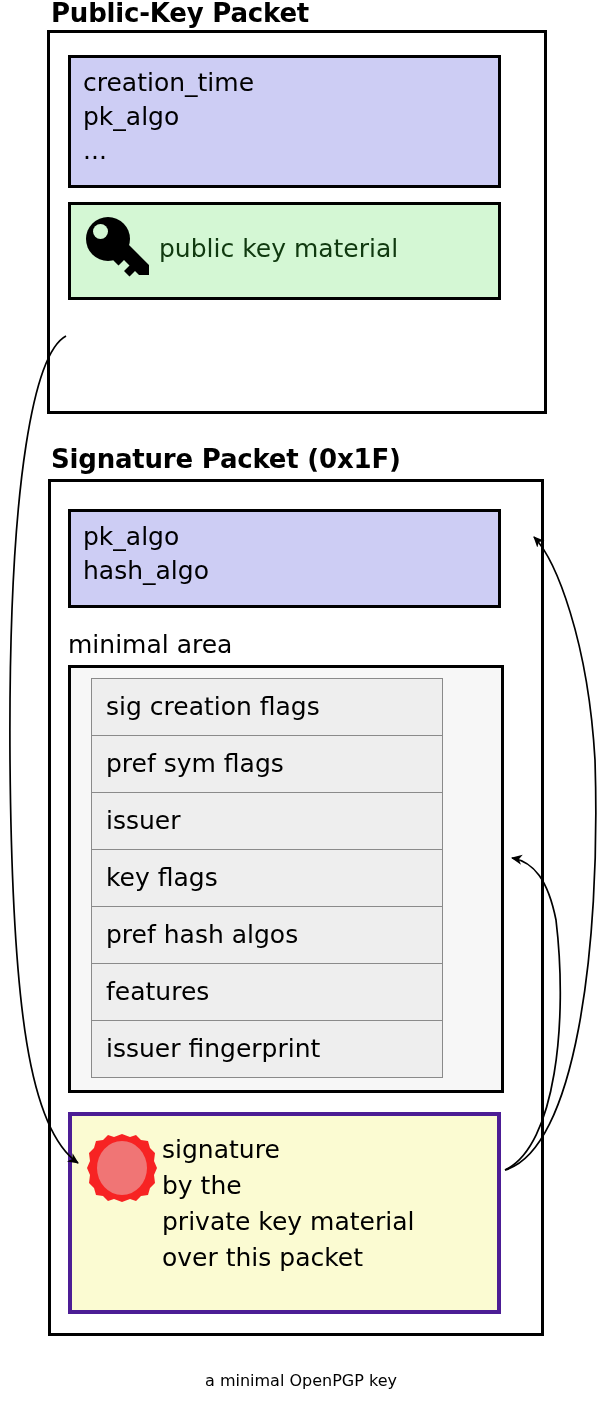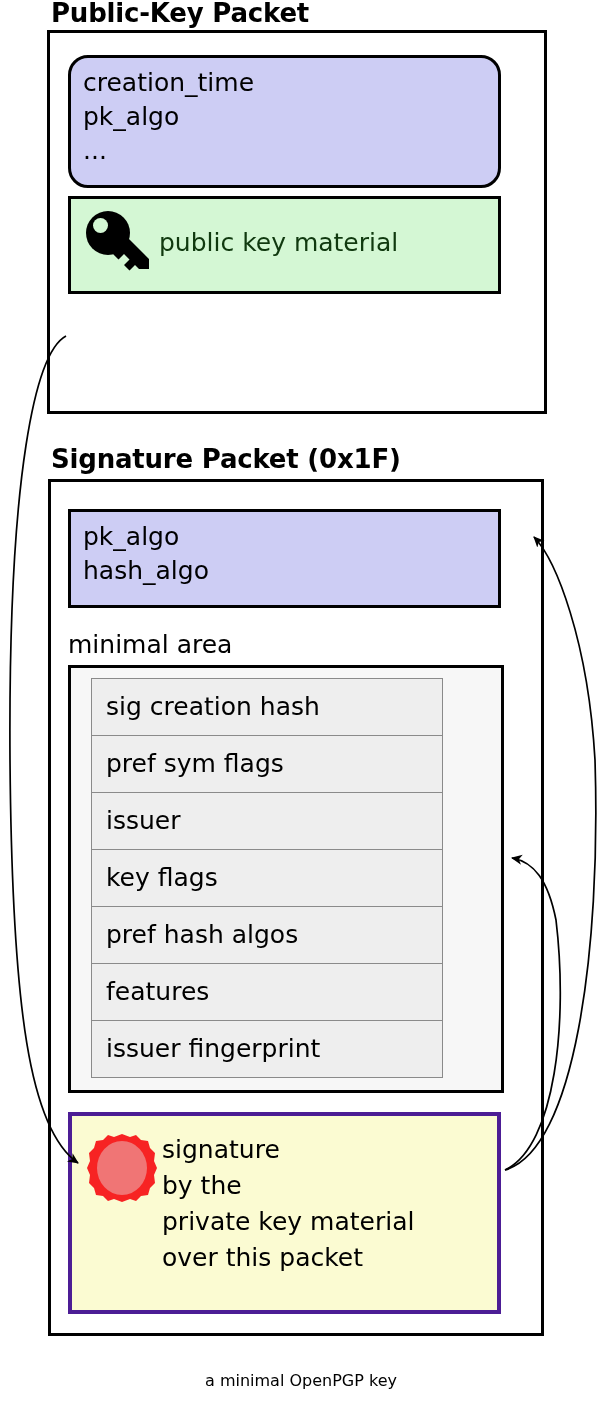--- a/index.html
+++ b/index.html
@@ -56,24 +56,23 @@
   }
   .field-box .line {
     font-size: 25px;
     line-height: 34px;
     white-space: nowrap;
   }
 
   #pk-meta {
     left: 68px; top: 55px; width: 433px; height: 133px;
     background: #cdcdf4;
-    border-radius: 20px;
   }
   #pk-material {
-    left: 68px; top: 196px; width: 433px; height: 98px;
+    left: 68px; top: 202px; width: 433px; height: 98px;
     background: #d4f7d4;
     padding: 0;
   }
   #pk-material .mat-label {
     position: absolute;
     left: 88px; top: 27px;
     font-size: 25px;
     line-height: 34px;
     color: #10390f;
     white-space: nowrap;
@@ -202,21 +201,21 @@
 
   <div class="field-box" id="sig-meta">
     <div class="line">pk_algo</div>
     <div class="line">hash_algo</div>
   </div>
 
   <div id="hashed-label">minimal area</div>
 
   <div id="hashed-area">
     <div id="hashed-list">
-      <div class="hashed-item">sig creation hash</div>
+      <div class="hashed-item">sig creation flags</div>
       <div class="hashed-item">pref sym flags</div>
       <div class="hashed-item">issuer</div>
       <div class="hashed-item">key flags</div>
       <div class="hashed-item">pref hash algos</div>
       <div class="hashed-item">features</div>
       <div class="hashed-item">issuer fingerprint</div>
     </div>
   </div>
 
   <div id="sig-box">

